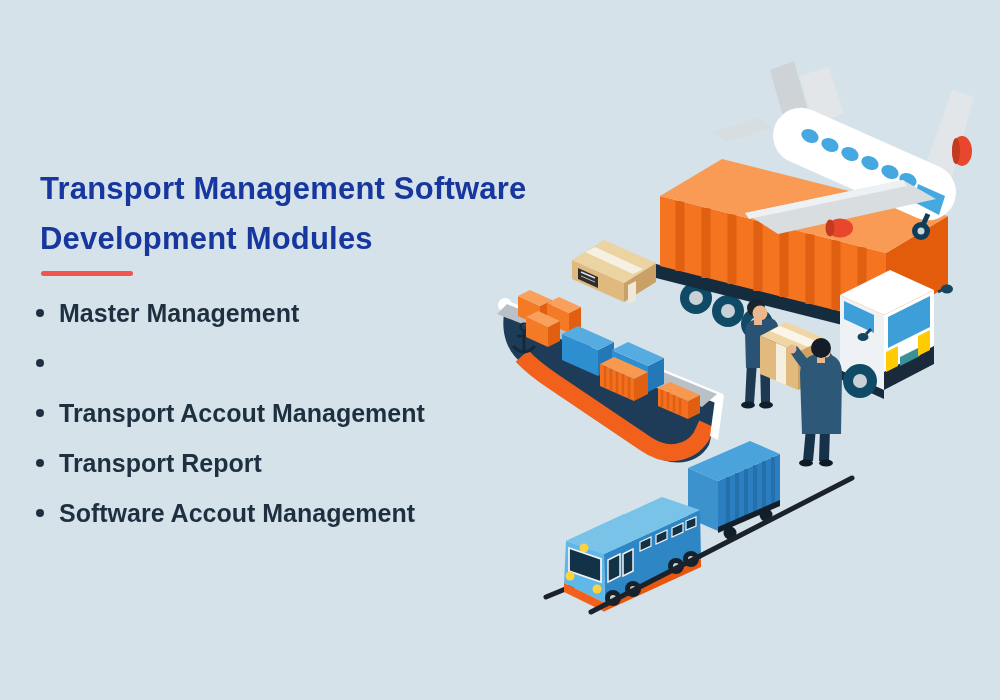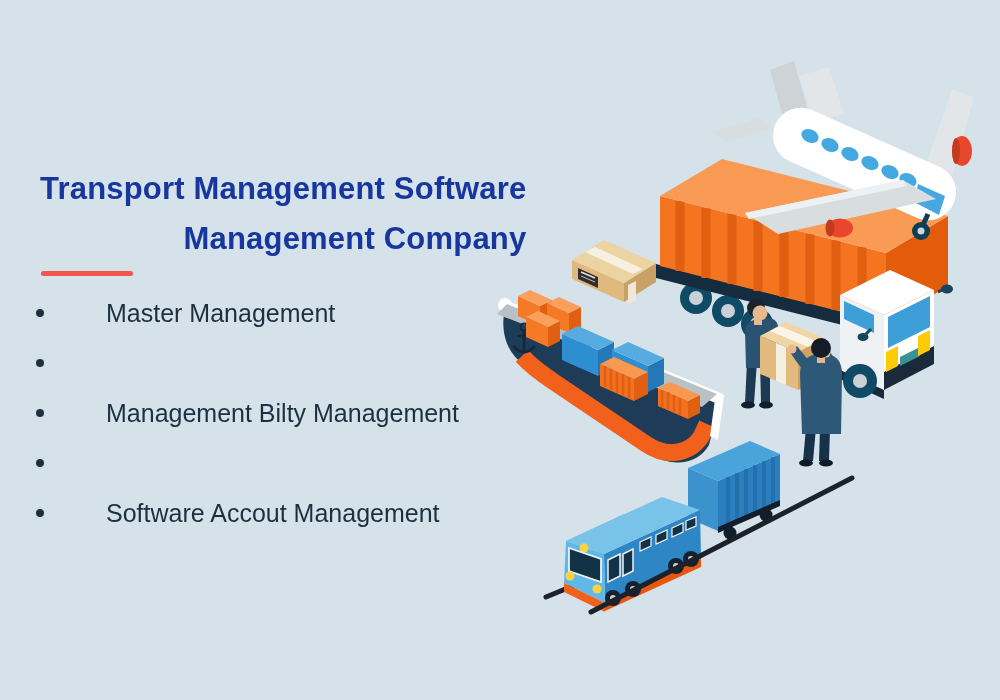--- a/index.html
+++ b/index.html
@@ -1,23 +1,23 @@
 <!DOCTYPE html>
 <html><head>
 <meta charset="utf-8">
 <style>
   html,body{margin:0;padding:0;background:#d5e2ea;}
   .canvas{position:relative;width:1000px;height:675px;background:#d5e2ea;overflow:hidden;
-          font-family:"Liberation Sans", sans-serif;text-align:right;}
+          font-family:"Liberation Sans", sans-serif;}
   .illu{position:absolute;left:0;top:0;}
   .content{position:absolute;left:40px;top:164px;z-index:2;}
   .title{color:#17379e;font-size:31px;font-weight:700;line-height:50px;letter-spacing:.2px;}
   .underline{width:92px;height:5px;border-radius:3px;background:#f2544e;margin-top:7px;margin-left:1px;}
   .features{position:absolute;left:36px;top:288px;z-index:2;list-style:none;margin:0;padding:0;}
-  .features li{display:flex;align-items:center;height:50px;color:#1e3040;font-size:25px;font-weight:400;gap:47px;}
+  .features li{display:flex;align-items:center;height:50px;color:#1e3040;font-size:25px;font-weight:700;}
   .dot{width:8px;height:8px;border-radius:50%;background:#1e3040;margin-right:15px;flex:none;}
   .watermark{position:absolute;left:30px;top:687px;width:148px;height:7px;border-radius:4px;
              background:rgba(255,255,255,.45);filter:blur(1.5px);}
 </style>
 </head>
 <body>
 
 <div class="canvas">
 
   <svg class="illu" width="1000" height="700" viewBox="0 0 1000 700">
@@ -210,39 +210,40 @@
         <circle cx="691" cy="559" r="8" fill="#15222e"></circle>
           <circle cx="691" cy="559" r="3" fill="#c9d1d6"></circle>
       </g>
       <path d="M591,612 L852,478" stroke="#1c222b" stroke-width="5" stroke-linecap="round"></path>
     </g>
   </svg>
 
   <div class="content">
     <div class="title">
       <div>Transport Management Software</div>
-      <div>Management Company</div>
+      <div>Development Modules</div>
     </div>
     <div class="underline"></div>
   </div>
 
   <ul class="features">
     <li>
       <span class="dot"></span>
       <span>Master Management</span>
     </li>
     <li>
       <span class="dot"></span>
     </li>
     <li>
       <span class="dot"></span>
-      <span>Management Bilty Management</span>
-    </li>
-    <li>
-      <span class="dot"></span>
+      <span>Transport Accout Management</span>
+    </li>
+    <li>
+      <span class="dot"></span>
+      <span>Transport Report</span>
     </li>
     <li>
       <span class="dot"></span>
       <span>Software Accout Management</span>
     </li>
   </ul>
 
   <div class="watermark"></div>
 </div>
 

